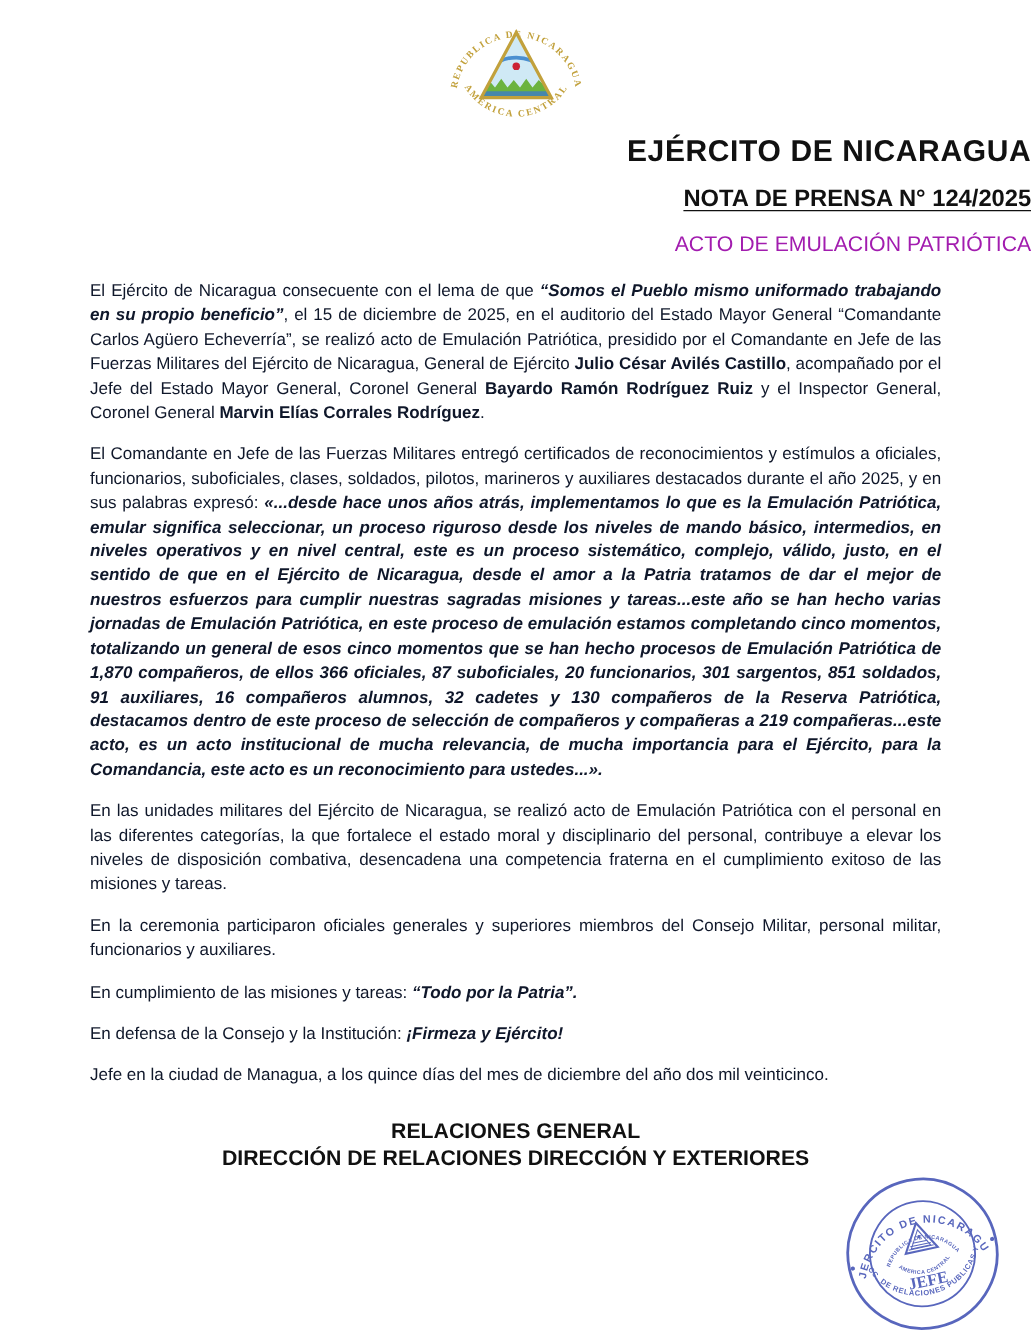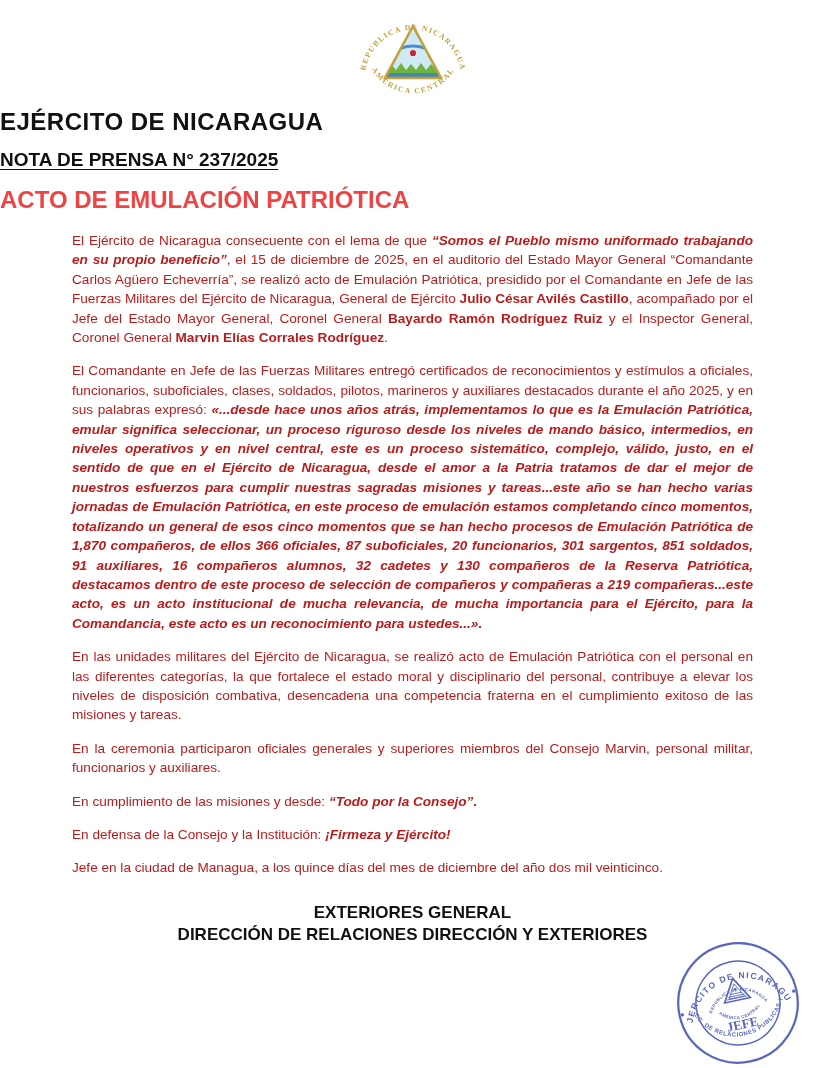--- a/index.html
+++ b/index.html
@@ -12,41 +12,41 @@
     overflow:hidden;
   }
   .page{
     position:relative;
     width:825px;height:1068px;
   }
   .emblem-wrap{
     display:flex;justify-content:center;
     padding-top:12px;
   }
-  .titles{text-align:left;}
+  .titles{text-align:right;}
   .org-title{
     font-size:24px;font-weight:bold;letter-spacing:.5px;
     margin:4px 0 0 0;color:#111;
   }
   .press-note{
     font-size:19px;font-weight:bold;
     margin:13px 0 0 0;color:#111;
     text-decoration:underline;
     text-underline-offset:3px;
   }
   .doc-title{
-    font-size:24px;font-weight:bold;
-    margin:15px 0 0 0;color:#ef4444;
+    font-size:17px;font-weight:normal;
+    margin:15px 0 0 0;color:#a21caf;
   }
   .body-col{
     margin:17px 72px 0 72px;
     font-size:13.6px;
     line-height:19.4px;
     text-align:justify;
-    color:#b91c1c;
+    color:#0f172a;
   }
   .para{margin:0 0 14px 0;}
   .para span.n{font-weight:normal;font-style:normal;}
   .para span.b{font-weight:bold;}
   .para span.bi{font-weight:bold;font-style:italic;}
   .footer{
     text-align:center;
     margin-top:24px;
     font-weight:bold;
     font-size:17px;
@@ -92,36 +92,36 @@
         <circle cx="75" cy="41" r="3" fill="#cc2233"></circle>
         <path d="M73 44 L77 44 L75 39 Z" fill="#cc2233"></path>
       </g>
 
       <path d="M75 14 L47 66 L103 66 Z" fill="none" stroke="#c2a13c" stroke-width="2.6"></path>
     </svg>
   </div>
 
   <div class="titles">
     <div class="org-title">EJÉRCITO DE NICARAGUA</div>
-    <div class="press-note">NOTA DE PRENSA N° 237/2025</div>
+    <div class="press-note">NOTA DE PRENSA N° 124/2025</div>
     <div class="doc-title">ACTO DE EMULACIÓN PATRIÓTICA</div>
   </div>
 
   <div class="body-col">
       <p class="para"><span class="n">El Ejército de Nicaragua consecuente con el lema de que </span><span class="bi">“Somos el Pueblo mismo uniformado trabajando en su propio beneficio”</span><span class="n">, el 15 de diciembre de 2025, en el auditorio del Estado Mayor General “Comandante Carlos Agüero Echeverría”, se realizó acto de Emulación Patriótica, presidido por el Comandante en Jefe de las Fuerzas Militares del Ejército de Nicaragua, General de Ejército </span><span class="b">Julio César Avilés Castillo</span><span class="n">, acompañado por el Jefe del Estado Mayor General, Coronel General </span><span class="b">Bayardo Ramón Rodríguez Ruiz</span><span class="n"> y el Inspector General, Coronel General </span><span class="b">Marvin Elías Corrales Rodríguez</span><span class="n">.</span></p>
       <p class="para"><span class="n">El Comandante en Jefe de las Fuerzas Militares entregó certificados de reconocimientos y estímulos a oficiales, funcionarios, suboficiales, clases, soldados, pilotos, marineros y auxiliares destacados durante el año 2025, y en sus palabras expresó: </span><span class="bi">«...desde hace unos años atrás, implementamos lo que es la Emulación Patriótica, emular significa seleccionar, un proceso riguroso desde los niveles de mando básico, intermedios, en niveles operativos y en nivel central, este es un proceso sistemático, complejo, válido, justo, en el sentido de que en el Ejército de Nicaragua, desde el amor a la Patria tratamos de dar el mejor de nuestros esfuerzos para cumplir nuestras sagradas misiones y tareas...este año se han hecho varias jornadas de Emulación Patriótica, en este proceso de emulación estamos completando cinco momentos, totalizando un general de esos cinco momentos que se han hecho procesos de Emulación Patriótica de 1,870 compañeros, de ellos 366 oficiales, 87 suboficiales, 20 funcionarios, 301 sargentos, 851 soldados, 91 auxiliares, 16 compañeros alumnos, 32 cadetes y 130 compañeros de la Reserva Patriótica, destacamos dentro de este proceso de selección de compañeros y compañeras a 219 compañeras...este acto, es un acto institucional de mucha relevancia, de mucha importancia para el Ejército, para la Comandancia, este acto es un reconocimiento para ustedes...».</span></p>
       <p class="para"><span class="n">En las unidades militares del Ejército de Nicaragua, se realizó acto de Emulación Patriótica con el personal en las diferentes categorías, la que fortalece el estado moral y disciplinario del personal, contribuye a elevar los niveles de disposición combativa, desencadena una competencia fraterna en el cumplimiento exitoso de las misiones y tareas.</span></p>
-      <p class="para"><span class="n">En la ceremonia participaron oficiales generales y superiores miembros del Consejo Marvin, personal militar, funcionarios y auxiliares.</span></p>
-      <p class="para"><span class="n">En cumplimiento de las misiones y desde: </span><span class="bi">“Todo por la Consejo”.</span></p>
+      <p class="para"><span class="n">En la ceremonia participaron oficiales generales y superiores miembros del Consejo Militar, personal militar, funcionarios y auxiliares.</span></p>
+      <p class="para"><span class="n">En cumplimiento de las misiones y tareas: </span><span class="bi">“Todo por la Patria”.</span></p>
       <p class="para"><span class="n">En defensa de la Consejo y la Institución: </span><span class="bi">¡Firmeza y Ejército!</span></p>
       <p class="para"><span class="n">Jefe en la ciudad de Managua, a los quince días del mes de diciembre del año dos mil veinticinco.</span></p>
     </div>
 
   <div class="footer">
-    <div>EXTERIORES GENERAL</div>
+    <div>RELACIONES GENERAL</div>
     <div>DIRECCIÓN DE RELACIONES DIRECCIÓN Y EXTERIORES</div>
   </div>
 
   <svg class="stamp" viewBox="0 0 150 150">
     <defs>
       <path id="stampArcTop" d="M 23 86 A 55 55 0 0 1 127 86"></path>
       <path id="stampArcBot" d="M 27 80 A 53 53 0 0 0 123 80"></path>
       <path id="stampInnerTop" d="M 44 84 A 33 33 0 0 1 106 84"></path>
       <path id="stampInnerBot" d="M 49 78 A 31 31 0 0 0 101 78"></path>
     </defs>

